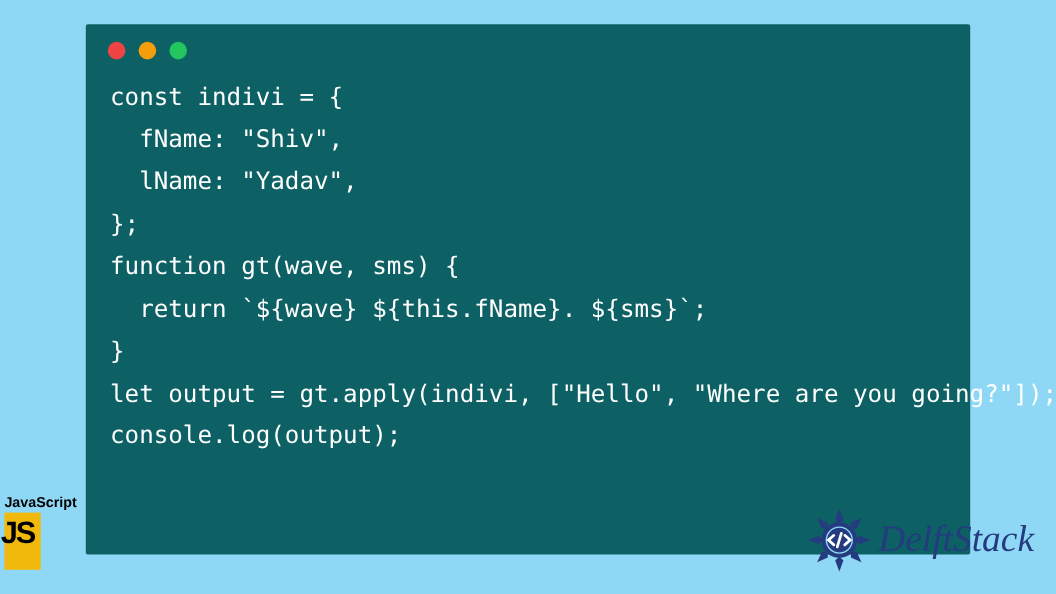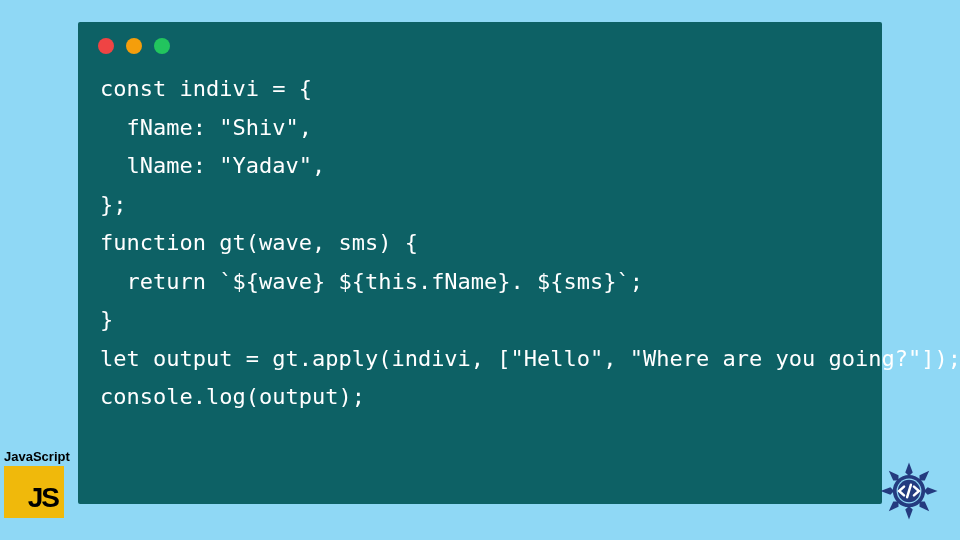--- a/index.html
+++ b/index.html
@@ -45,27 +45,27 @@
     bottom: 22px;
     text-align: left;
   }
   .js-label {
     font-size: 13px;
     font-weight: 600;
     color: #000;
     margin-bottom: 2px;
   }
   .js-logo {
-    width: 60px;
+    width: 33px;
     height: 52px;
     background: #f0b90b;
     display: flex;
     align-items: flex-end;
     justify-content: flex-end;
-    padding: 4px 6px 4px 4px;
+    padding: 4px 6px 17px 4px;
   }
   .js-logo-text {
     font-family: Arial, sans-serif;
     font-size: 28px;
     font-weight: 700;
     color: #000;
     letter-spacing: -2px;
   }
   .brand {
     position: absolute;
@@ -133,13 +133,14 @@
         <circle cx="50" cy="50" r="18" fill="#243b7f"></circle>
       </g>
 
       <g stroke="#ffffff" stroke-width="4" stroke-linecap="round" fill="none">
         <path d="M42 43 L34 50 L42 57"></path>
         <path d="M58 43 L66 50 L58 57"></path>
         <path d="M53 40 L47 60"></path>
       </g>
     </svg>
   </span>
+  <span class="brand-text">DelftStack</span>
 </div>
 
 </body></html>

